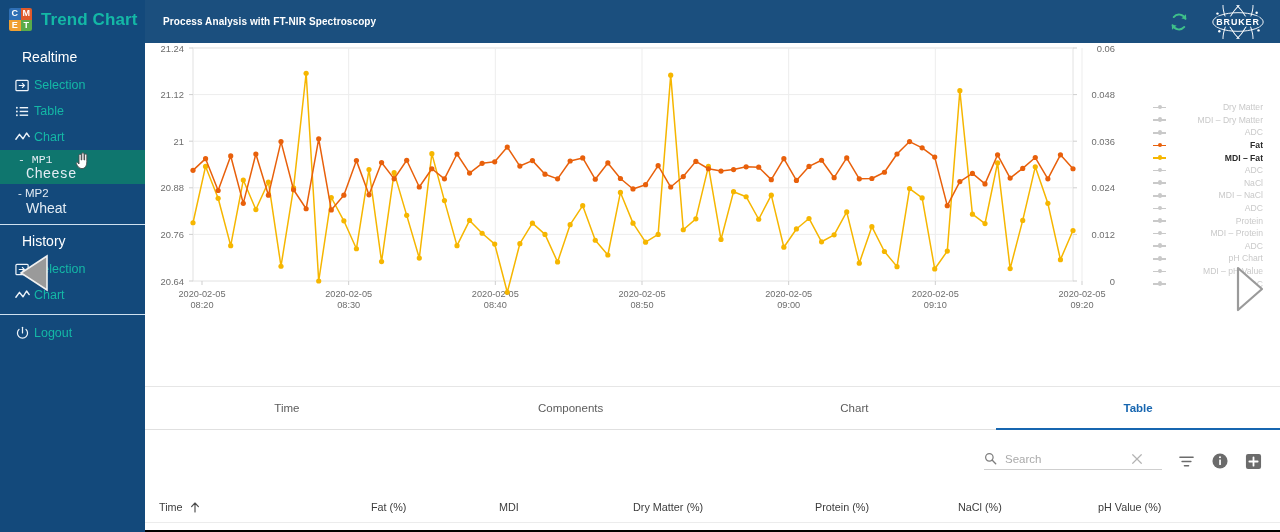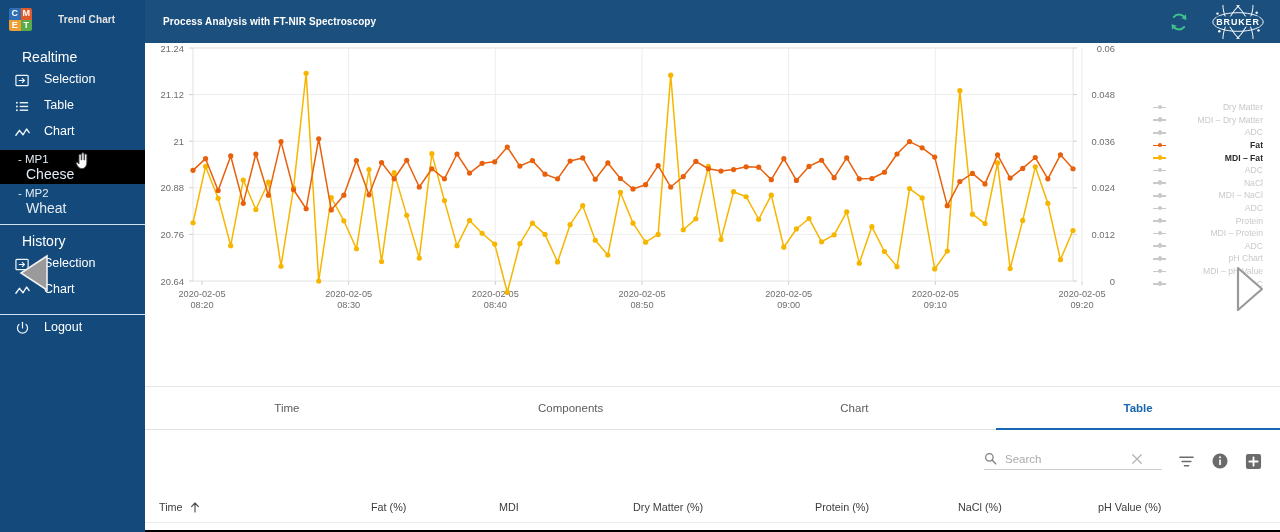--- a/index.html
+++ b/index.html
@@ -22,31 +22,31 @@
     width: 23px; height: 23px; display: grid;
     grid-template-columns: 1fr 1fr; grid-template-rows: 1fr 1fr;
     border-radius: 2px; overflow: hidden; font-size: 9px; font-weight: bold;
     line-height: 11.5px; text-align: center; color:#fff;
   }
   .logo-grid i { font-style: normal; display:block; }
   .lg-c { background:#2f6fb5; }
   .lg-m { background:#e05a2b; }
   .lg-e { background:#f0a032; }
   .lg-t { background:#5aab4a; }
-  .brand-title { font-size: 10px; font-weight: bold; letter-spacing: .1px; color:#e5e5e5;margin-left:17px; }
+  .brand-title { font-size: 17px; font-weight: bold; letter-spacing: .1px; color:#14b8a6; }
 
   .sect-label { font-size: 14px; color:#ffffff; padding: 8px 0 7px 22px; }
   .nav-item {
-    display:flex; gap: 13px; height: 26px;
-    padding-left: 14px; font-size: 12.5px; color: #ffffff; cursor: pointer;
+    display:flex; align-items:center; gap: 3px; height: 26px;
+    padding-left: 14px; font-size: 12.5px; color: #14b8a6; cursor: pointer;
   }
   .nav-item .nico { width: 17px; height: 17px; display:flex; align-items:center; justify-content:center; }
   .nav-item svg { display:block; }
   .mp-block { padding: 2px 0 2px 0; cursor: pointer; }
-  .mp-block.active { background: #000000; }
+  .mp-block.active { background: #0f766e; font-family: Liberation Mono, monospace; }
   .mp-head { font-size: 11.5px; color:#e3ecf4; padding-left: 18px; line-height: 15px; }
   .mp-sub  { font-size: 14px; color:#e3ecf4; padding-left: 26px; line-height: 15px; }
   .divider { height:1px; background:#cfe0ef; margin: 6px 0 0 0; }
   .sb-spacer { flex: 1 1 auto; }
 
   
   .hand-cursor { position:absolute; left: 74px; top: 152px; width:16px; height:18px; z-index: 30; }
   
   .collapse-arrow { position:absolute; left: 15px; top: 252px; z-index: 25; }
 

